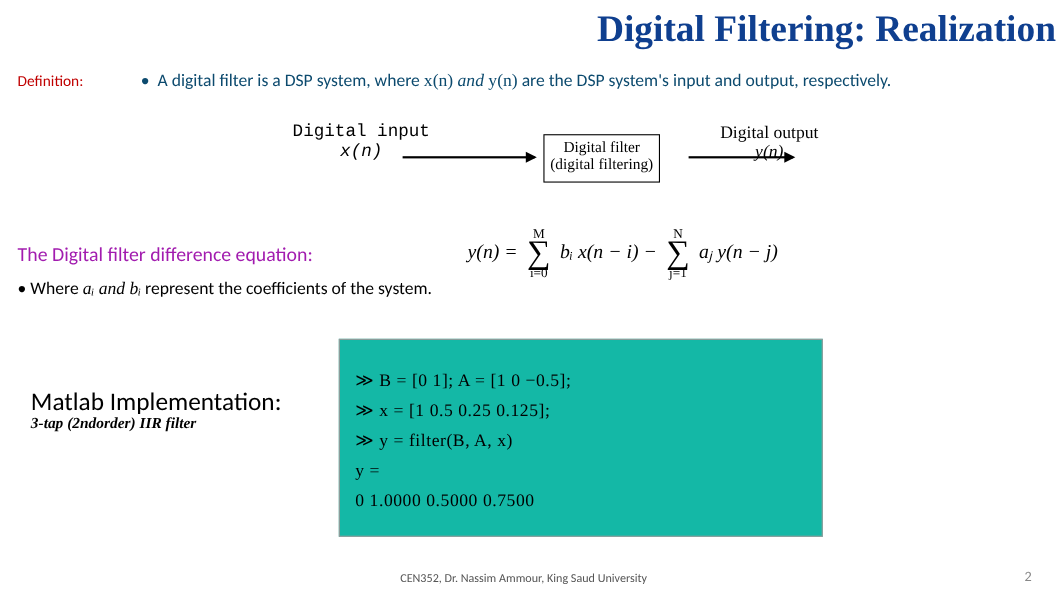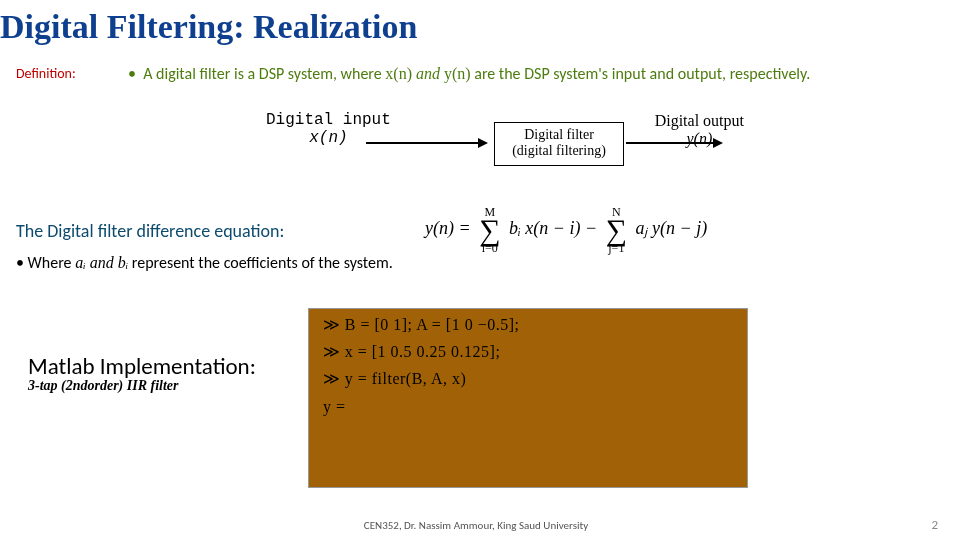--- a/index.html
+++ b/index.html
@@ -16,40 +16,40 @@
     position: relative;
     width: 960px;
     height: 540px;
     box-sizing: border-box;
   }
   .title {
     position: absolute;
     top: 8px;
     left: 0;
     width: 960px;
-    text-align: left;
+    text-align: right;
     font-family: "Comic Sans MS", "Comic Sans", cursive;
     font-size: 34px;
     font-weight: 700;
     color: #0f3f8f;
   }
   .def-label {
     position: absolute;
     top: 65px;
     left: 16px;
     font-size: 14px;
     color: #c00000;
   }
   .def-text {
     position: absolute;
     top: 63px;
     left: 128px;
     width: 810px;
     font-size: 16px;
-    color: #4d7c0f;
+    color: #0c4a6e;
     line-height: 1.35;
   }
   .xn, .yn { font-family: "Cambria Math", "Times New Roman", serif; }
 
   
   .diagram {
     position: absolute;
     top: 112px;
     left: 266px;
     width: 470px;
@@ -88,21 +88,21 @@
     top: -6px;
     width: 0; height: 0;
     border-left: 10px solid #000;
     border-top: 5px solid transparent;
     border-bottom: 5px solid transparent;
   }
   .dg-box {
     position: absolute;
     top: 10px;
     left: 228px;
-    width: 130px;
+    width: 106px;
     height: 44px;
     border: 1.5px solid #000;
     font-family: "Times New Roman", serif;
     font-size: 14px;
     text-align: center;
     line-height: 1.15;
     padding-top: 4px;
     box-sizing: border-box;
   }
   .dg-arrow2 {
@@ -122,21 +122,21 @@
     border-left: 10px solid #000;
     border-top: 5px solid transparent;
     border-bottom: 5px solid transparent;
   }
 
   .eq-label {
     position: absolute;
     top: 220px;
     left: 16px;
     font-size: 18px;
-    color: #0c4a6e;
+    color: #a21caf;
   }
   .eq-img {
     position: absolute;
     top: 206px;
     left: 425px;
     font-family: "Cambria Math", "Times New Roman", serif;
     font-size: 18px;
     white-space: nowrap;
   }
   .sum {
@@ -176,24 +176,24 @@
     font-family: "Times New Roman", serif;
   }
 
   .code-box {
     position: absolute;
     top: 308px;
     left: 308px;
     width: 440px;
     height: 180px;
     border: 1px solid #999;
-    background: #a16207;
-    font-family: "Times New Roman", serif;
-    font-size: 16px;
-    padding: 2px 14px;
+    background: #14b8a6;
+    font-family: "Times New Roman", serif;
+    font-size: 16px;
+    padding: 24px 14px;
     box-sizing: border-box;
     line-height: 1.7;
   }
   .code-box .gg { letter-spacing: 0.5px; }
 
   .footer {
     position: absolute;
     bottom: 8px;
     left: 0;
     width: 952px;
@@ -261,18 +261,19 @@
   </div>
 
   <div class="matlab-label">Matlab Implementation:</div>
   <div class="matlab-sub">3-tap (2ndorder) IIR filter</div>
 
   <div class="code-box">
     <div class="gg">≫ B = [0  1]; A = [1  0  −0.5];</div>
     <div class="gg">≫ x = [1  0.5  0.25  0.125];</div>
     <div class="gg">≫ y = filter(B,   A,   x)</div>
     <div class="gg">y =</div>
+    <div class="gg">0      1.0000      0.5000      0.7500</div>
   </div>
 
   <div class="footer">CEN352, Dr. Nassim Ammour, King Saud University</div>
   <div class="pagenum">2</div>
 
 </div>
 
 </body></html>

